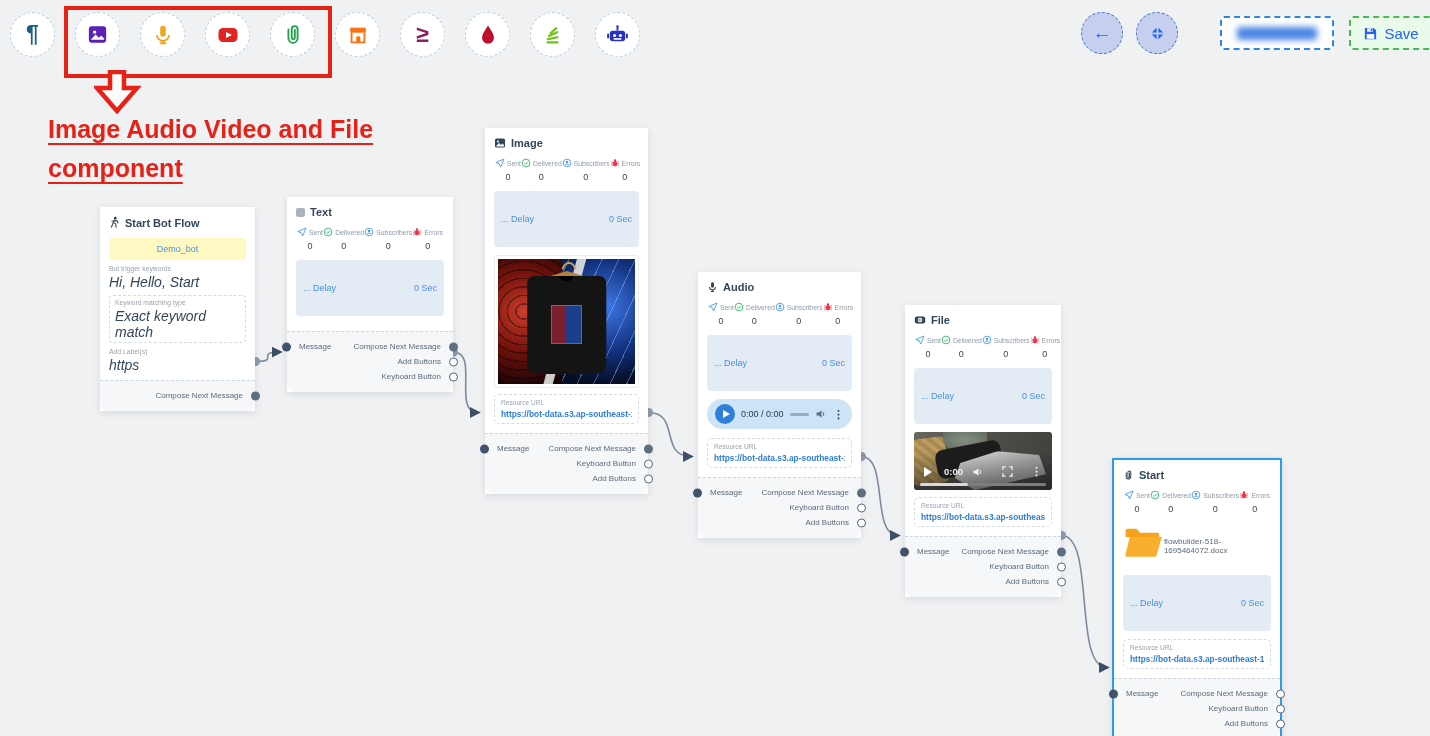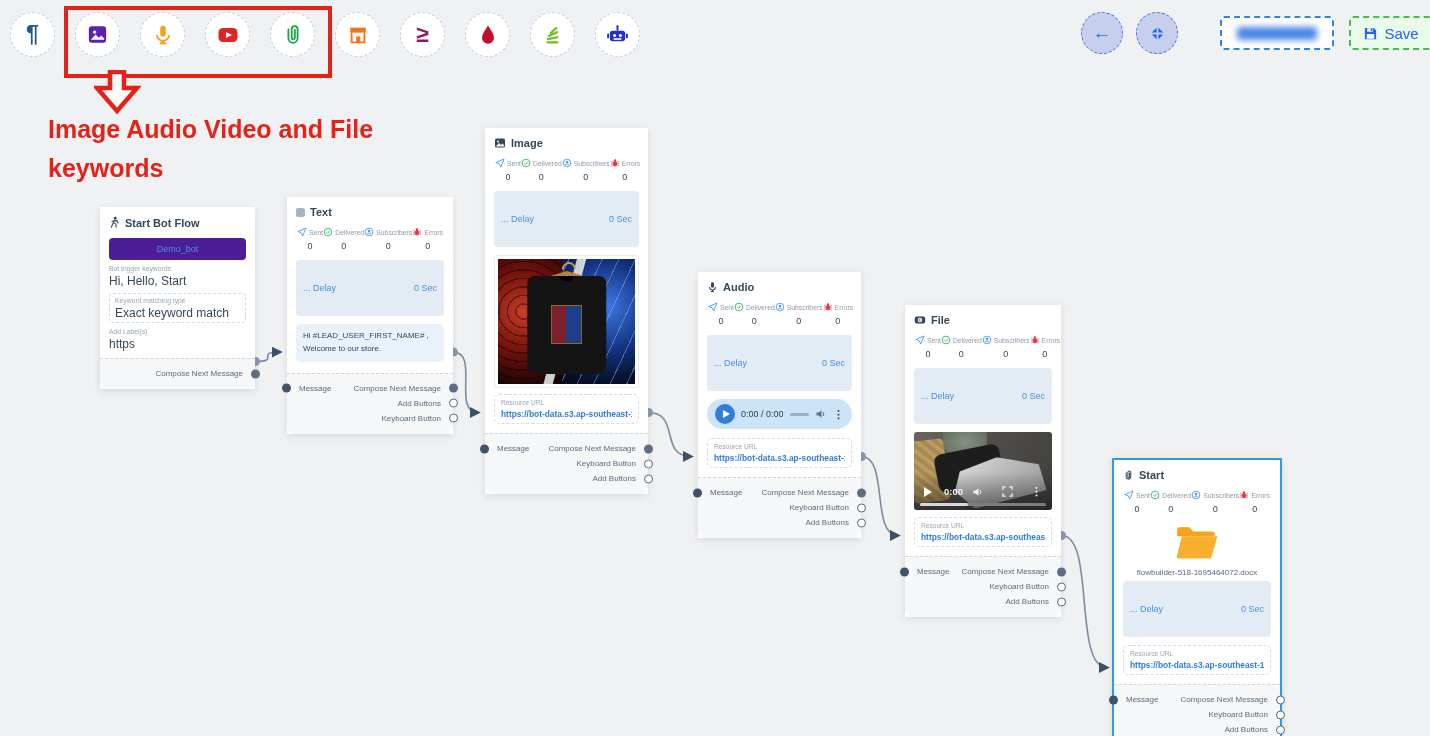--- a/index.html
+++ b/index.html
@@ -28,21 +28,21 @@
   .save-btn{margin-left:15px;width:84px;height:34px;border:2px dashed #49b857;
     border-radius:4px;background:#eafaea;box-sizing:border-box;display:flex;gap:6px;
     align-items:center;justify-content:center;color:#2563eb;font-size:15px;cursor:pointer;}
 
   
   .anno-box{position:absolute;left:64px;top:6px;width:260px;height:64px;
     border:4px solid #e62117;z-index:6;pointer-events:none;}
   .anno-arrow{position:absolute;left:94px;top:70px;z-index:6;pointer-events:none;}
   .anno-text{position:absolute;left:48px;top:110px;z-index:6;color:#e62117;
     font-size:25px;font-weight:bold;line-height:39px;
-    text-decoration-thickness:2px;text-underline-offset:5px;}
+    text-decoration:underline;text-decoration-thickness:2px;text-underline-offset:5px;}
 
   
   #wires{position:absolute;left:0;top:0;width:1430px;height:736px;z-index:1;}
   .wire{fill:none;stroke:#7c8ba0;stroke-width:1.6px;}
   .wire-dot{fill:#8b99ab;}
 
   
   .node{position:absolute;background:#fff;border-radius:1px;z-index:2;
     box-shadow:0 2px 7px rgba(40,60,90,.13);cursor:grab;}
   .node-body{padding:9px 9px 7px;}
@@ -72,24 +72,24 @@
     color:#5b6b7b;padding:0 12px;}
   .fl{margin-right:auto;}
   .frow.right{justify-content:flex-end;}
   .port{position:absolute;width:9px;height:9px;border-radius:50%;top:50%;
     transform:translateY(-50%);box-sizing:border-box;cursor:crosshair;}
   .port.in{left:-5px;background:#42526b;}
   .port.out{right:-5px;background:#fff;border:1.5px solid #55677c;}
   .port.out.filled{background:#5d6e80;border:none;}
 
   
-  .pill{background:#4c1d95;color:#4a90e2;font-size:9px;text-align:center;
+  .pill{background:#fef9c3;color:#4a90e2;font-size:9px;text-align:center;
     padding:6px 0;border-radius:4px;margin-bottom:5px;cursor:pointer;}
   .f-label{font-size:6.8px;color:#98a5b3;margin:5px 0 2px;}
-  .f-value{font-size:12px;color:#33475b;}
+  .f-value{font-size:14px;color:#33475b;font-style:italic;}
   .f-dash{border:1px dashed #d3dce5;border-radius:4px;padding:2px 5px;margin:5px 0 2px;}
   .f-dash .f-label{margin-top:1px;}
 
   
   .imgp{height:133px;border:1px solid #ececec;border-radius:3px;padding:3px;
     box-sizing:border-box;margin-bottom:6px;}
   .art{position:relative;width:100%;height:100%;overflow:hidden;background:#0d0d0d;}
   .art-left{position:absolute;left:0;top:0;bottom:0;width:53%;
     background:radial-gradient(circle at 35% 42%,rgba(214,64,44,.95),rgba(122,19,12,.95) 45%,#170404 88%);}
   .art-left:after{content:"";position:absolute;inset:0;
@@ -117,21 +117,21 @@
     padding:5px 8px;margin-bottom:9px;}
   .play-btn{width:20px;height:20px;min-width:20px;border-radius:50%;background:#2f7ed8;
     display:flex;align-items:center;justify-content:center;cursor:pointer;}
   .play-tri{width:0;height:0;border-left:7px solid #fff;border-top:4.5px solid transparent;
     border-bottom:4.5px solid transparent;margin-left:2px;}
   .ptime{font-size:9px;color:#2b3a4d;white-space:nowrap;}
   .pline{flex:1;height:3px;background:#93aec7;border-radius:2px;max-width:26px;cursor:pointer;}
   .pdots{font-size:11px;color:#2b3a4d;font-weight:bold;cursor:pointer;}
 
   
-  .vid{position:relative;height:78px;border-radius:3px;overflow:hidden;margin-bottom:7px;
+  .vid{position:relative;height:58px;border-radius:3px;overflow:hidden;margin-bottom:7px;
     background:linear-gradient(120deg,#6a675f 0%,#53514c 35%,#3e3d3a 100%);}
   .vp1{position:absolute;left:-2%;top:10%;width:26%;height:80%;
     background:repeating-linear-gradient(45deg,#b99b63 0 4px,#a8894f 4px 8px);
     transform:rotate(-7deg);border-radius:5px;}
   .vp2{position:absolute;left:21%;top:-6%;width:32%;height:38%;
     background:radial-gradient(#8a978a,#5d6a5a);border-radius:0 0 45% 45%;opacity:.9;}
   .vt1{position:absolute;left:16%;top:22%;width:48%;height:50%;background:#1d1d1d;
     transform:rotate(-11deg);border-radius:8px;}
   .vt2{position:absolute;left:29%;top:32%;width:66%;height:62%;
     background:linear-gradient(135deg,#dcdcdc,#969696);transform:rotate(-7deg);
@@ -144,21 +144,21 @@
   .vmid{margin-left:auto;display:flex;gap:18px;align-items:center;}
   .vdots{font-size:11px;font-weight:bold;cursor:pointer;}
   .vbar{position:absolute;left:4%;right:4%;bottom:4px;height:3px;background:#7d7d7d;
     border-radius:2px;z-index:3;cursor:pointer;}
   .vbar-fill{width:38%;height:100%;background:#d9d9d9;border-radius:2px;}
   .vshade{position:absolute;left:0;right:0;bottom:0;height:38px;
     background:linear-gradient(transparent,rgba(20,20,20,.55));z-index:2;}
 
   
   .node-file{border:2px solid #2e9be6;}
-  .folder-wrap{display:flex;flex-direction:column;align-items:center;margin:10px 0 4px;}
+  .folder-wrap{display:flex;flex-direction:row;align-items:center;margin:10px 0 15px;}
   .fname{font-size:8px;color:#5b6b7b;margin-top:8px;}
 </style>
 </head>
 <body>
 
 <div id="canvas">
 
   <svg id="wires">
     <defs>
       <marker id="arrow" viewBox="0 0 10 10" refX="7.5" refY="5" markerWidth="7" markerHeight="7" orient="auto">
@@ -268,21 +268,21 @@
       <span>Save</span>
     </div>
   </div>
 
   <div class="anno-box"></div>
   <svg class="anno-arrow" width="47" height="44" viewBox="0 0 47 44">
     <polygon points="16,2 30,2 30,18 43,18 23,41 3,18 16,18" fill="#fbfbfb" stroke="#e62117" stroke-width="4.5"></polygon>
   </svg>
   <div class="anno-text">
     <div>Image Audio Video and File</div>
-    <div>keywords</div>
+    <div>component</div>
   </div>
 
   <div class="node" style="left:100px;top:207px;width:155px;">
     <div class="node-body">
       <div class="node-header">
         <svg width="11" height="13" viewBox="0 0 12 13">
             <circle cx="6.8" cy="1.8" r="1.5" fill="#33475b"></circle>
             <path d="M6.4 3.6 L4.7 6.4 L2.6 11.6 M4.7 6.4 L7.2 8 L7.8 11.6 M3.2 5.2 L8.8 4.5 M8.9 4.4 L9.8 7" stroke="#33475b" stroke-width="1.2" fill="none" stroke-linecap="round"></path>
           </svg>
         <span>Start Bot Flow</span>
@@ -355,21 +355,20 @@
               </svg>
               <span>Errors</span>
             </div>
             <div class="sv">0</div>
           </div>
       </div>
       <div class="delay">
         <span>... Delay</span>
           <span>0 Sec</span>
       </div>
-      <div class="msg">Hi  #LEAD_USER_FIRST_NAME# , Welcome to our store.</div>
     </div>
     <div class="node-footer">
       <div class="frow">
         <span class="port in"></span>
         <span class="fl">Message</span>
         <span>Compose Next Message</span>
         <span class="port out filled"></span>
       </div>
       <div class="frow right">
         <span>Add Buttons</span>

